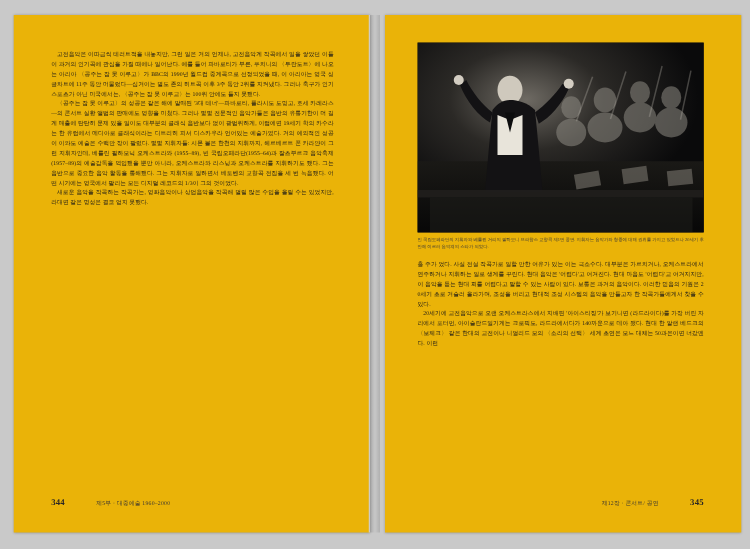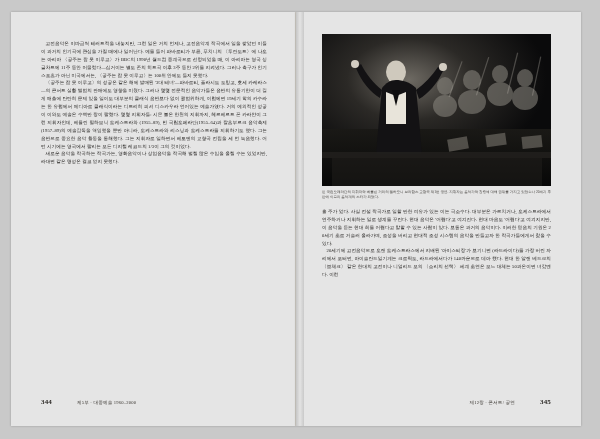--- a/index.html
+++ b/index.html
@@ -7,33 +7,33 @@
     width:600px;height:439px;overflow:hidden;
     font-family:"Liberation Serif", serif;
   }
   .spread{
     position:absolute;left:0;top:0;width:600px;height:439px;
     background:#c9c9c9;
     display:flex;
   }
   .page{
     position:relative;
-    background:#e5e5e5;
+    background:#eab308;
     height:414px;
     margin-top:12px;
     width:285px;
     box-sizing:border-box;
   }
   .page.left{
     margin-left:11px;
     border-right:1px solid #cfcbc4;
     box-shadow:0 0 2px rgba(0,0,0,0.25);
   }
   .page.right{
-    margin-left:0px;
+    margin-left:12px;
     box-shadow:0 0 2px rgba(0,0,0,0.25);
   }
   .gutter{
     position:absolute;left:296px;top:12px;width:8px;height:414px;
     background:linear-gradient(to right, rgba(0,0,0,0.14), rgba(0,0,0,0.02) 45%, rgba(0,0,0,0.02) 55%, rgba(0,0,0,0.12));
     pointer-events:none;
   }
 
   
   .colbox{

